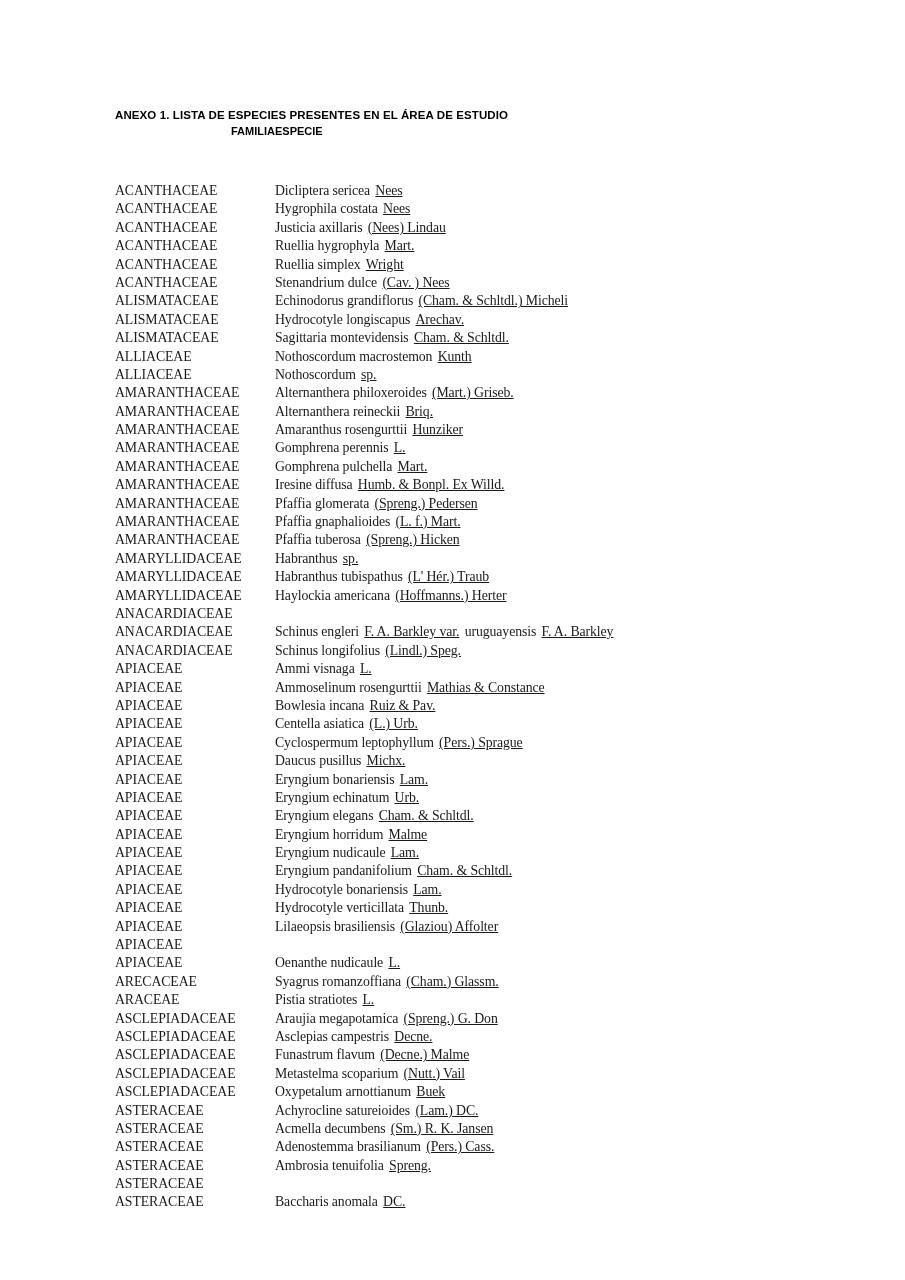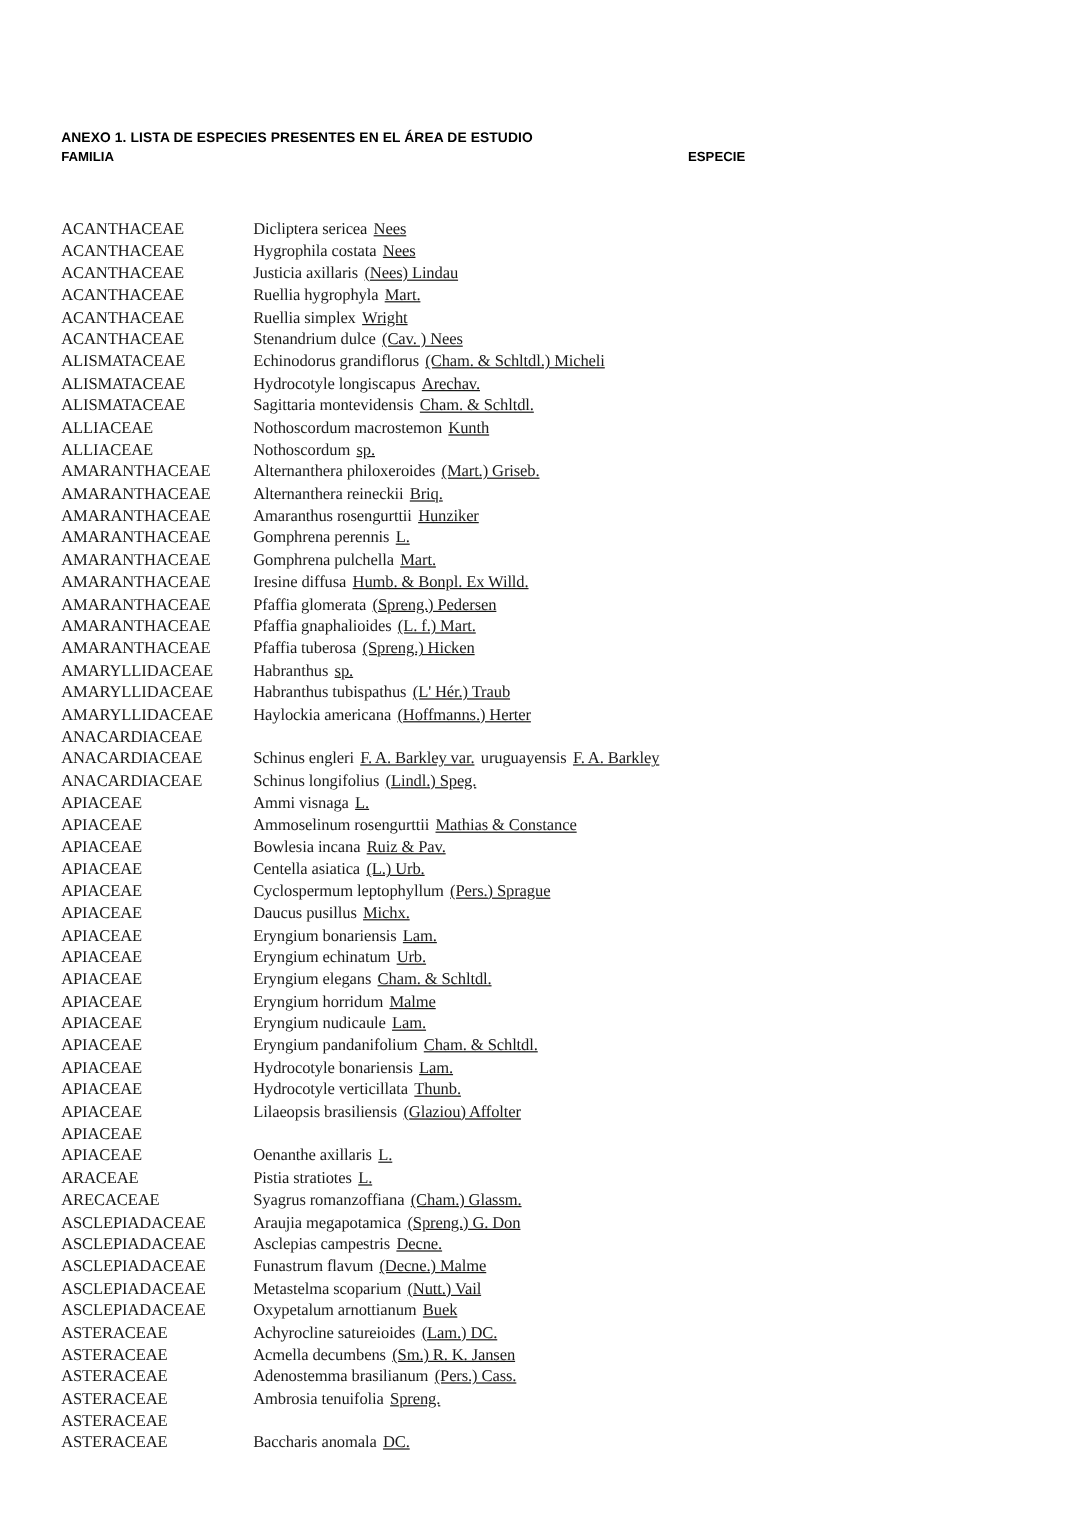--- a/index.html
+++ b/index.html
@@ -9,21 +9,21 @@
     height: 1280px;
     background: #ffffff;
     overflow: hidden;
   }
   .page {
     position: relative;
     width: 905px;
     height: 1280px;
     background: #ffffff;
     box-sizing: border-box;
-    padding: 108px 0 0 51px;
+    padding: 108px 0 0 115px;
     color: #1a1a1a;
   }
   .title {
     font-family: "Liberation Sans", sans-serif;
     font-weight: bold;
     font-size: 11.5px;
     line-height: 14px;
     color: #000000;
     letter-spacing: 0.1px;
     margin: 0;
@@ -32,25 +32,25 @@
     display: flex;
     margin-top: 2px;
     line-height: 14px;
     font-family: "Liberation Sans", sans-serif;
     font-weight: bold;
     font-size: 11px;
     color: #000000;
   }
   .th-familia {
     width: 160px;
-    text-align: left;
+    text-align: right;
   }
   .th-especie {
     width: 410px;
-    text-align: right;
+    text-align: left;
   }
   .rows {
     font-family: "Liberation Serif", serif;
     font-size: 13.8px;
     letter-spacing: -0.1px;
     color: #1a1a1a;
     margin-top: 44px;
   }
   .row {
     display: flex;
@@ -241,29 +241,29 @@
       </div>
       <div class="row">
         <div class="cell-family">APIACEAE</div>
         <div class="cell-species"><span class="seg it">Lilaeopsis brasiliensis</span><span class="seg rm">(Glaziou) Affolter</span></div>
       </div>
       <div class="row">
         <div class="cell-family">APIACEAE</div>
       </div>
       <div class="row">
         <div class="cell-family">APIACEAE</div>
-        <div class="cell-species"><span class="seg it">Oenanthe axillaris</span><span class="seg rm">L.</span></div>
+        <div class="cell-species"><span class="seg it">Oenanthe nudicaule</span><span class="seg rm">L.</span></div>
+      </div>
+      <div class="row">
+        <div class="cell-family">ARECACEAE</div>
+        <div class="cell-species"><span class="seg it">Syagrus romanzoffiana</span><span class="seg rm">(Cham.) Glassm.</span></div>
       </div>
       <div class="row">
         <div class="cell-family">ARACEAE</div>
         <div class="cell-species"><span class="seg it">Pistia stratiotes</span><span class="seg rm">L.</span></div>
-      </div>
-      <div class="row">
-        <div class="cell-family">ARECACEAE</div>
-        <div class="cell-species"><span class="seg it">Syagrus romanzoffiana</span><span class="seg rm">(Cham.) Glassm.</span></div>
       </div>
       <div class="row">
         <div class="cell-family">ASCLEPIADACEAE</div>
         <div class="cell-species"><span class="seg it">Araujia megapotamica</span><span class="seg rm">(Spreng.) G. Don</span></div>
       </div>
       <div class="row">
         <div class="cell-family">ASCLEPIADACEAE</div>
         <div class="cell-species"><span class="seg it">Asclepias campestris</span><span class="seg rm">Decne.</span></div>
       </div>
       <div class="row">

